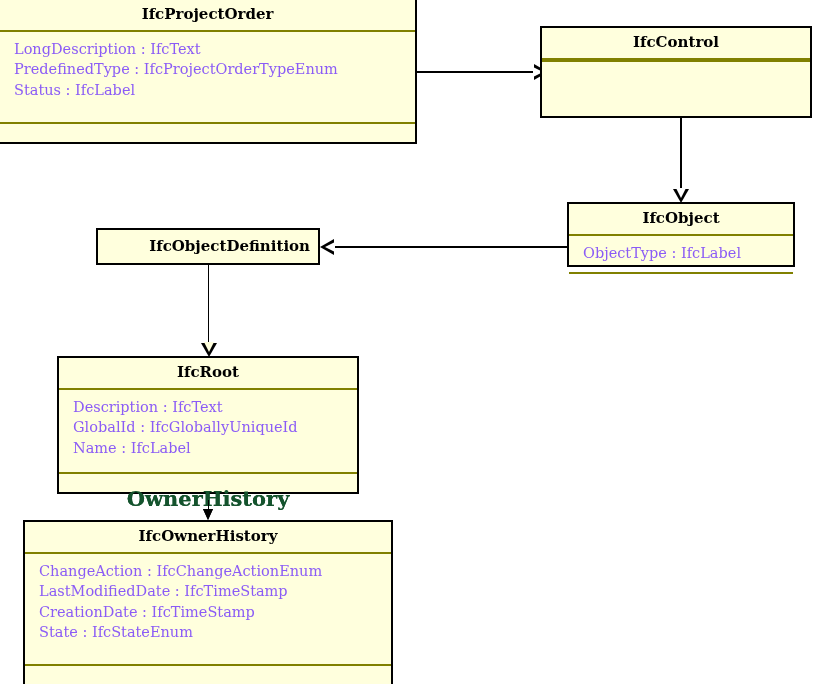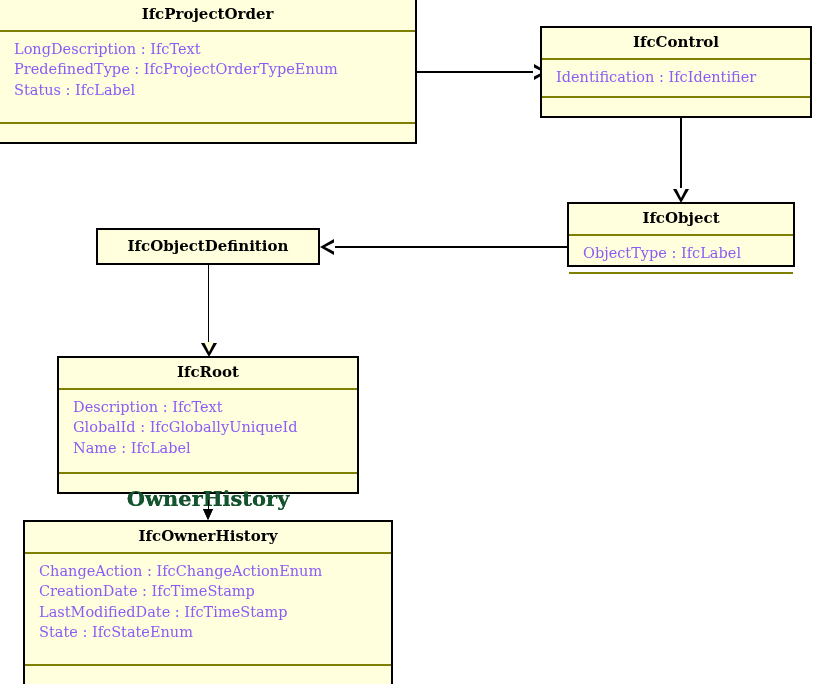--- a/index.html
+++ b/index.html
@@ -169,60 +169,57 @@
       <div class="uml-attr">PredefinedType : IfcProjectOrderTypeEnum</div>
       <div class="uml-attr">Status : IfcLabel</div>
     </div>
     <div class="uml-sep"></div>
     <div class="uml-ops"></div>
   </div>
 
   <div class="uml-class" style="left:540px; top:26px; width:272px; height:92px;">
     <div class="uml-title">IfcControl</div>
     <div class="uml-sep"></div>
-    <div class="uml-attrs">
-      <div class="uml-attr">Identification : IfcIdentifier</div>
-    </div>
     <div class="uml-sep"></div>
     <div class="uml-ops"></div>
   </div>
 
   <div class="uml-class" style="left:567px; top:202px; width:228px; height:65px;">
     <div class="uml-title">IfcObject</div>
     <div class="uml-sep"></div>
     <div class="uml-attrs">
       <div class="uml-attr">ObjectType : IfcLabel</div>
     </div>
     <div class="uml-sep"></div>
     <div class="uml-ops"></div>
   </div>
 
   <div class="uml-class" style="left:96px; top:228px; width:224px; height:37px; justify-content:center;">
-    <div class="uml-title" style="padding:0 8px;">IfcObjectDefinition</div>
+    <div class="uml-title" style="padding:0 8px;text-align:right;">IfcObjectDefinition</div>
   </div>
 
   <div class="uml-class" style="left:57px; top:356px; width:302px; height:138px;">
     <div class="uml-title">IfcRoot</div>
     <div class="uml-sep"></div>
     <div class="uml-attrs">
       <div class="uml-attr">Description : IfcText</div>
       <div class="uml-attr">GlobalId : IfcGloballyUniqueId</div>
       <div class="uml-attr">Name : IfcLabel</div>
     </div>
     <div class="uml-sep"></div>
     <div class="uml-ops"></div>
   </div>
 
   <div class="uml-class" style="left:23px; top:520px; width:370px; height:166px;">
     <div class="uml-title">IfcOwnerHistory</div>
     <div class="uml-sep"></div>
     <div class="uml-attrs">
       <div class="uml-attr">ChangeAction : IfcChangeActionEnum</div>
+      <div class="uml-attr">LastModifiedDate : IfcTimeStamp</div>
       <div class="uml-attr">CreationDate : IfcTimeStamp</div>
-      <div class="uml-attr">LastModifiedDate : IfcTimeStamp</div>
       <div class="uml-attr">State : IfcStateEnum</div>
     </div>
     <div class="uml-sep"></div>
     <div class="uml-ops"></div>
   </div>
 
   <div class="edge-label" style="left:108px; top:486px; width:200px;">OwnerHistory</div>
   <div class="edge-line edge-thin" style="left:208px; top:500px; height:16px; background:#000000;"></div>
   <div class="arrow-solid" style="left:203px; top:509px;"></div>
 

